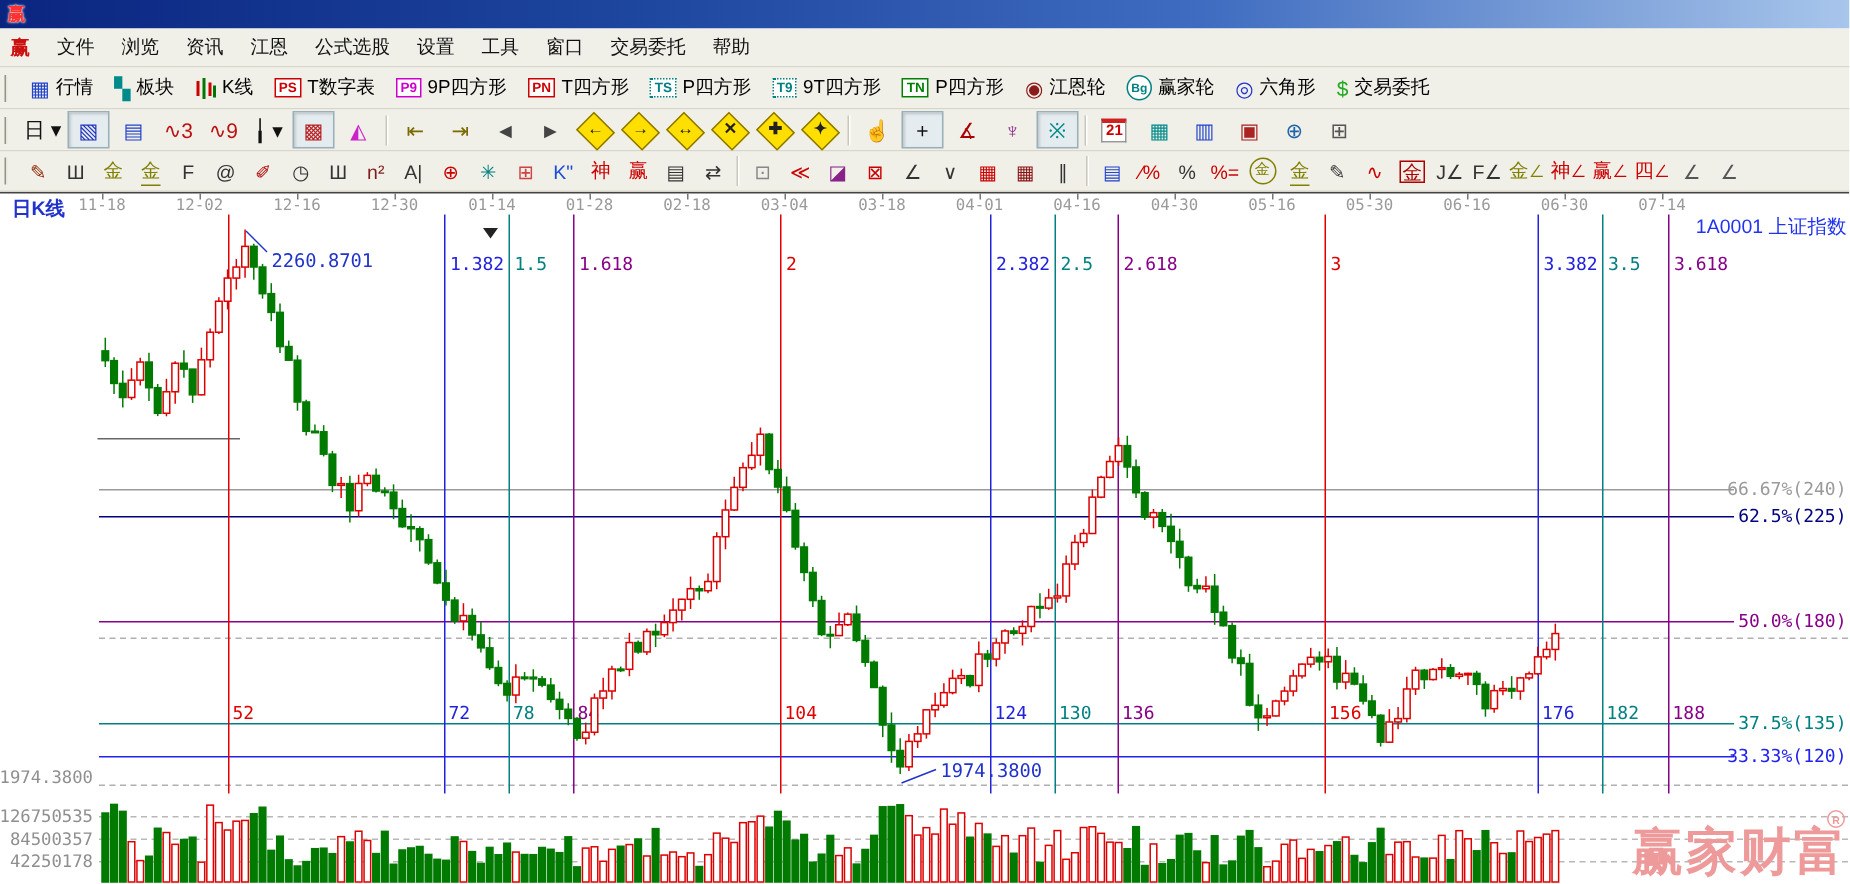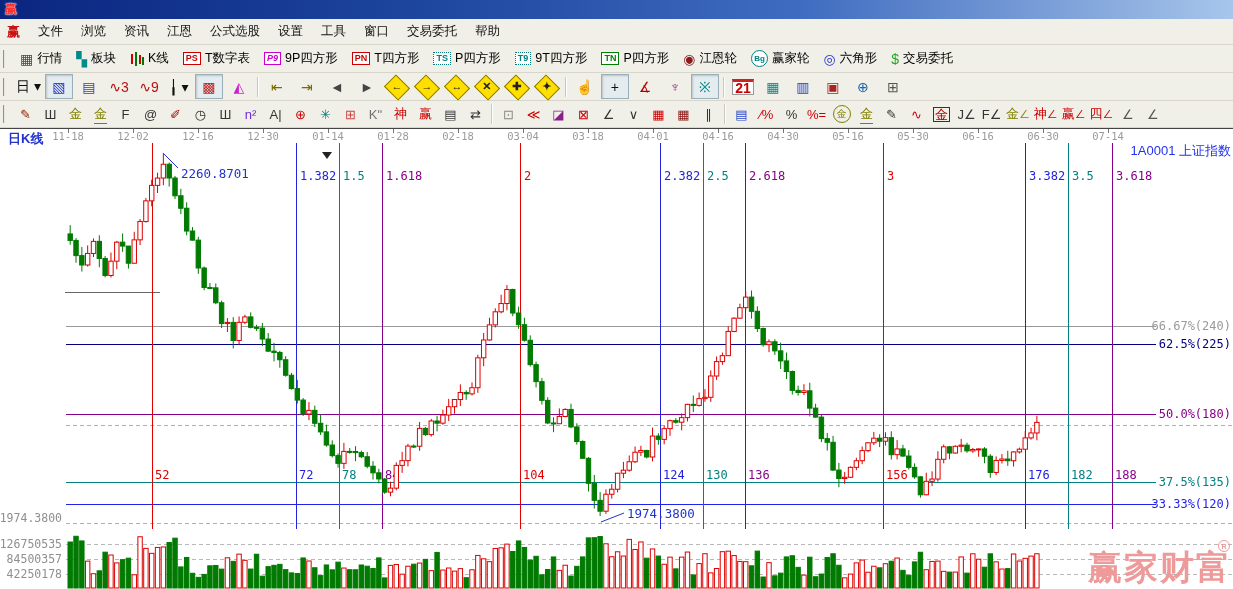--- a/index.html
+++ b/index.html
@@ -28,21 +28,21 @@
     line-height:15px;text-align:center;font-size:8px;font-weight:bold;background:#fff;}
   .ic-k{display:inline-block;width:14px;height:14px;background:
     linear-gradient(#c00,#c00) 1px 2px/2px 10px no-repeat,
     linear-gradient(#070,#070) 5px 0px/2px 14px no-repeat,
     linear-gradient(#c00,#c00) 9px 3px/2px 9px no-repeat,
     linear-gradient(#070,#070) 12px 5px/2px 8px no-repeat;}
   .tb-btn{min-width:24px;height:23px;display:inline-flex;align-items:center;justify-content:center;
     font-size:14px;margin:0 1px;border:1px solid transparent;cursor:default;padding:0 1px;}
   .tb3 .tb-btn{min-width:21px;height:21px;font-size:13px;margin:0;}
   .pressed{border:1px solid #9ab0b8;background:#e4ecf0;box-shadow:inset 1px 1px 2px rgba(0,0,0,.18);}
-  .cal{border:1px solid #999;background:#fff;font-size:14px;font-weight:bold;line-height:12px;
+  .cal{border:1px solid #999;background:#fff;font-size:10px;font-weight:bold;line-height:12px;
     padding:0 2px;border-top:3px solid #cc2222;}
   .circ{border:1px solid currentColor;border-radius:50%;width:16px;height:16px;line-height:15px;
     text-align:center;font-size:10px;}
   .boxed{border:1px solid currentColor;line-height:13px;padding:0 1px;}
   .unders{border-bottom:1px solid currentColor;}
   .diamond{position:relative;}
   .diamond i{position:absolute;inset:4px 3px 2px 3px;background:#ffdf00;border:1px solid #8a7500;
     transform:rotate(45deg);z-index:0;}
   .diamond b{position:relative;z-index:1;font-size:11px;font-weight:bold;color:#222;line-height:1;}
   .chart-wrap{position:relative;width:1233px;height:462px;background:#fff;}
@@ -74,21 +74,21 @@
       </span>
       <span class="ft-item">
         <span class="ic-k"></span>
         <span>K线</span>
       </span>
       <span class="ft-item">
         <span class="ft-box" style="color: rgb(204, 0, 0);">PS</span>
         <span>T数字表</span>
       </span>
       <span class="ft-item">
-        <span class="ft-box" style="color: rgb(204, 0, 204); font-style: italic;">P9</span>
+        <span class="ft-box" style="color: rgb(204, 0, 204);">P9</span>
         <span>9P四方形</span>
       </span>
       <span class="ft-item">
         <span class="ft-box" style="color: rgb(204, 0, 0);">PN</span>
         <span>T四方形</span>
       </span>
       <span class="ft-item">
         <span class="ft-box dot" style="color: rgb(0, 128, 128);">TS</span>
         <span>P四方形</span>
       </span>
@@ -245,36 +245,36 @@
       <span class="tb-btn">
         <span style="color: rgb(170, 0, 0);">✐</span>
       </span>
       <span class="tb-btn">
         <span style="color: rgb(51, 51, 51);">◷</span>
       </span>
       <span class="tb-btn">
         <span style="color: rgb(51, 51, 51);">Ш</span>
       </span>
       <span class="tb-btn">
-        <span style="color: #6d28d9;">n²</span>
+        <span style="color: #7f1d1d;">n²</span>
       </span>
       <span class="tb-btn">
         <span style="color: rgb(51, 51, 51);">A|</span>
       </span>
       <span class="tb-btn">
         <span style="color: rgb(204, 0, 0);">⊕</span>
       </span>
       <span class="tb-btn">
         <span style="color: rgb(0, 128, 128);">✳</span>
       </span>
       <span class="tb-btn">
         <span style="color: rgb(204, 68, 68);">⊞</span>
       </span>
       <span class="tb-btn">
-        <span style="color: #737373;">Kʺ</span>
+        <span style="color: #1d4ed8;">Kʺ</span>
       </span>
       <span class="tb-btn">
         <span style="color: rgb(204, 0, 0);">神</span>
       </span>
       <span class="tb-btn">
         <span style="color: rgb(204, 0, 0);">赢</span>
       </span>
       <span class="tb-btn">
         <span style="color: rgb(51, 51, 51);">▤</span>
       </span>

